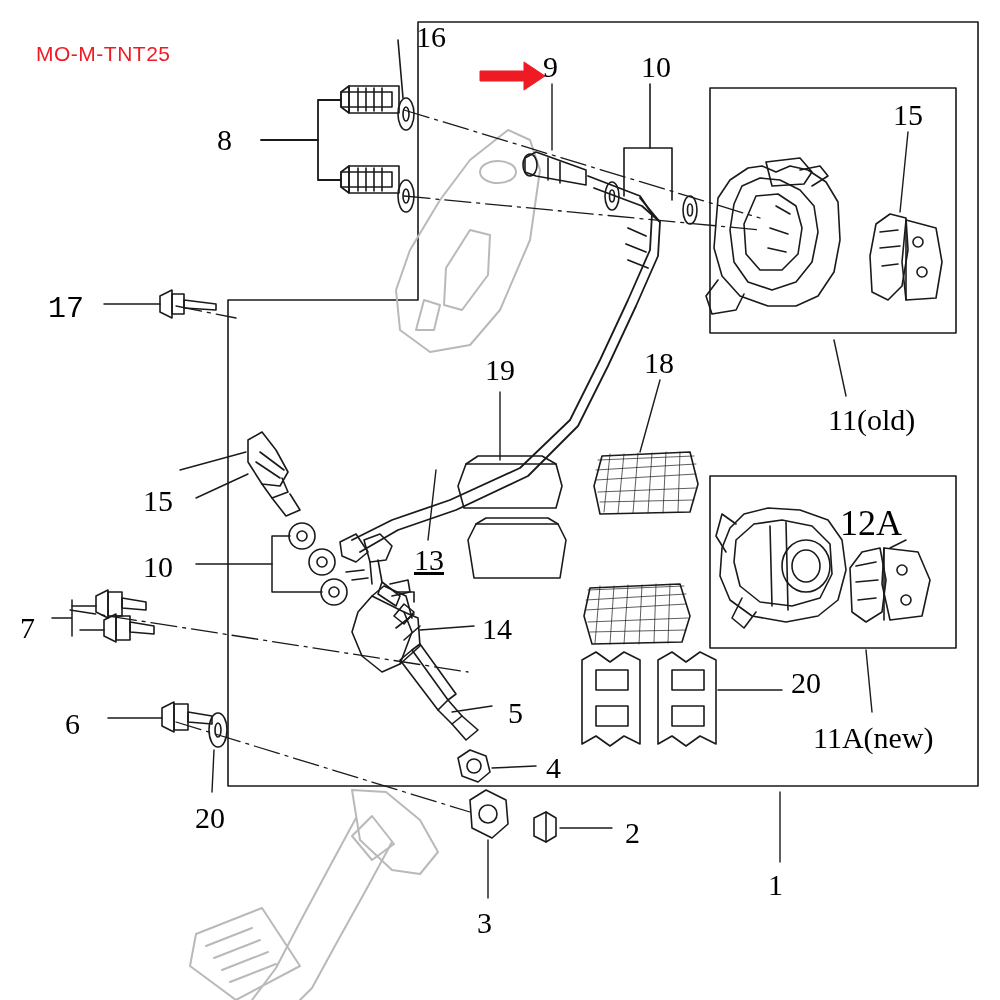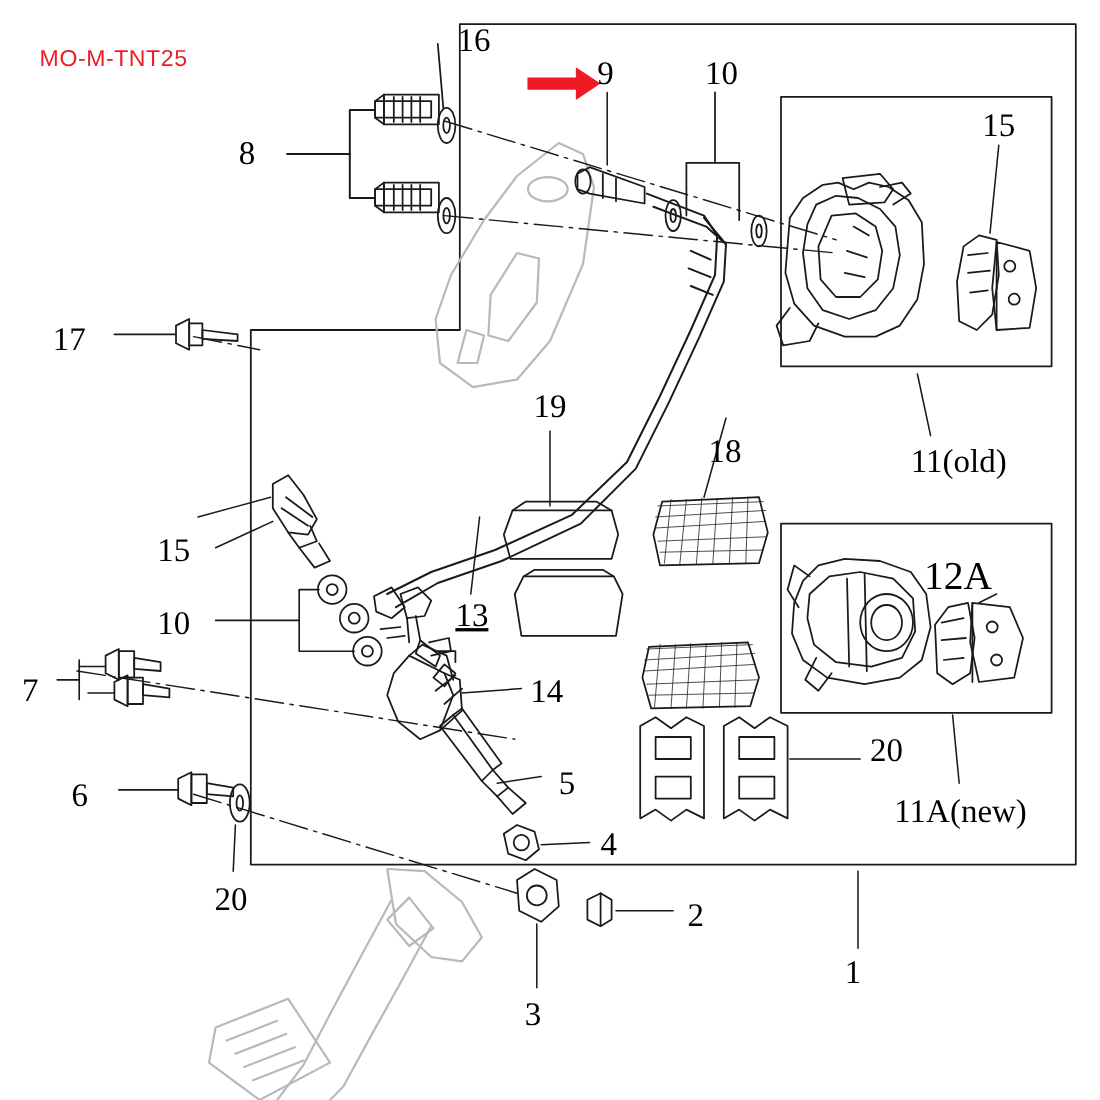--- a/index.html
+++ b/index.html
@@ -322,23 +322,23 @@
   </svg>
 
   <div class="watermark">MO-M-TNT25</div>
 
   <div id="label-layer">
       <div class="part-label" style="left: 376px; top: 22px; font-size: 30px; margin-left: 40px;">16</div>
       <div class="part-label" style="left: 543px; top: 52px; font-size: 30px;">9</div>
       <div class="part-label" style="left: 641px; top: 52px; font-size: 30px;">10</div>
       <div class="part-label" style="left: 893px; top: 100px; font-size: 30px;">15</div>
       <div class="part-label" style="left: 217px; top: 125px; font-size: 30px;">8</div>
-      <div class="part-label" style="left: 48px; top: 294px; font-size: 30px;">17</div>
+      <div class="part-label" style="left: 48px; top: 294px; font-size: 30px; font-family: Liberation Mono, monospace;">17</div>
       <div class="part-label" style="left: 485px; top: 355px; font-size: 30px;">19</div>
-      <div class="part-label" style="left: 644px; top: 348px; font-size: 30px; margin-top: 48px;">18</div>
+      <div class="part-label" style="left: 644px; top: 348px; font-size: 30px;">18</div>
       <div class="part-label" style="left: 828px; top: 405px; font-size: 30px;">11(old)</div>
       <div class="part-label" style="left: 143px; top: 486px; font-size: 30px; text-align: right;">15</div>
       <div class="part-label" style="left: 840px; top: 505px; font-size: 36px;">12A</div>
       <div class="part-label" style="left: 414px; top: 545px; font-size: 30px; text-decoration: underline;">13</div>
       <div class="part-label" style="left: 143px; top: 552px; font-size: 30px;">10</div>
       <div class="part-label" style="left: 482px; top: 614px; font-size: 30px;">14</div>
       <div class="part-label" style="left: 20px; top: 613px; font-size: 30px;">7</div>
       <div class="part-label" style="left: 791px; top: 668px; font-size: 30px;">20</div>
       <div class="part-label" style="left: 65px; top: 709px; font-size: 30px;">6</div>
       <div class="part-label" style="left: 508px; top: 698px; font-size: 30px;">5</div>

